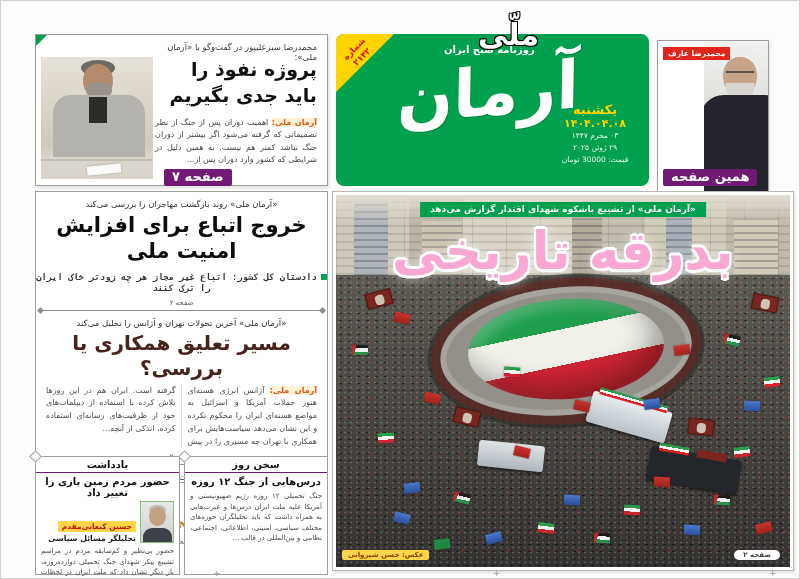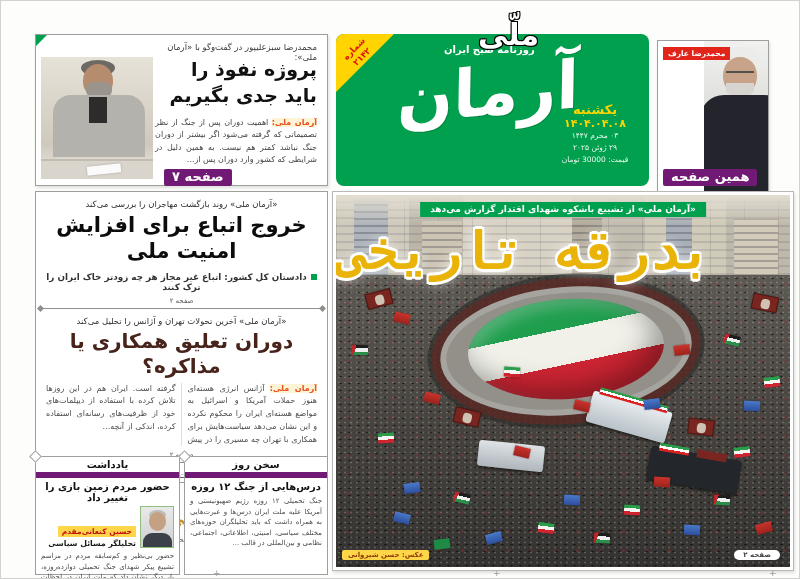--- a/index.html
+++ b/index.html
@@ -50,34 +50,34 @@
   .aref-tag { position:absolute; top:6px; left:5px; background:#e1251b; color:#fff; font-size:7.5px; font-weight:bold; padding:2px 5px; }
   .aref-headline { position:absolute; top:27px; right:58px; left:6px; font-size:12.5px; line-height:1.6; font-weight:bold; color:#101010; text-align:right; text-shadow:0 0 2px #fff,1px 1px 0 #fff,-1px -1px 0 #fff; }
   .aref-pill { position:absolute; bottom:5px; left:5px; }
 
   
   .leftcol { left:34px; top:190px; width:293px; height:292px; }
   .kick { text-align:center; font-size:8.5px; color:#2e2e2e; padding-top:7px; }
   .hl { text-align:center; font-weight:bold; color:#0c0c0c; font-size:21px; line-height:1.25; margin-top:3px; }
   .hl-b { color:#47231c; font-size:20px; }
   .hl-c { color:#c08f2e; font-size:19px; }
-  .bullet-line { text-align:center; font-size:8.8px; font-weight:bold; color:#333; margin-top:7px; }
+  .bullet-line { text-align:center; font-size:8.8px; font-weight:bold; color:#333; margin-top:7px;font-family:Liberation Mono, monospace; }
   .sq { display:inline-block; width:6px; height:6px; background:#00a04e; margin-left:4px; vertical-align:middle; }
   .pref { text-align:center; font-size:7px; color:#555; margin-top:5px; }
   .sep { position:relative; border-top:1px solid #8f8f8d; margin:3px 4px 0; }
   .sep::before, .sep::after { content:''; position:absolute; top:-3px; width:5px; height:5px; background:#8f8f8d; transform:rotate(45deg); }
   .sep::before { right:-2px; } .sep::after { left:-2px; }
   .lead2 { columns:2; column-gap:12px; column-rule:1px solid #ddd; direction:rtl; font-size:8px; line-height:1.6; color:#4c4c4c; text-align:justify; padding:4px 10px 0; }
 
   
   .mini { position:absolute; top:455px; height:119px; border:1px solid #9e9e9c; background:#fff; }
   .mini-note { left:34px; width:145px; }
   .mini-speech { left:183px; width:144px; }
   .mini-corner { position:absolute; top:-5px; left:-5px; width:9px; height:9px; background:#fff; border:1px solid #9e9e9c; transform:rotate(45deg); }
-  .mini-head { border-bottom:6px solid #701a75; text-align:center; font-size:10px; font-weight:bold; color:#111; padding:2px 0; }
+  .mini-head { border-bottom:1px solid #701a75; text-align:center; font-size:10px; font-weight:bold; color:#111; padding:2px 0; }
   .mini-hl { text-align:center; font-size:10px; font-weight:bold; color:#101010; padding:3px 2px 1px; }
   .mini-row { display:flex; flex-direction:row; gap:4px; padding:2px 5px 0; align-items:flex-end; }
   .mini-photo { width:34px; height:42px; background:linear-gradient(180deg,#e9e9e9,#cfcfcf); border:1px solid #8fbf7e; position:relative; flex:none; }
   .mp-hair { position:absolute; left:8px; top:3px; width:17px; height:10px; border-radius:50%; background:#bdbdba; }
   .mp-head { position:absolute; left:8px; top:5px; width:17px; height:19px; border-radius:50%; background:#c5a183; }
   .mp-body { position:absolute; left:2px; bottom:0; width:29px; height:14px; border-radius:9px 9px 0 0; background:#3c4048; }
   .mini-meta { flex:1; text-align:right; }
   .name-pill { display:inline-block; background:#ffd54a; color:#c01111; font-size:7.5px; font-weight:bold; padding:1px 4px; margin-bottom:2px; }
   .role { font-size:7.8px; font-weight:bold; color:#1a1a1a; }
   .mini-body { font-size:7px; line-height:1.5; color:#4a4a4a; text-align:justify; padding:3px 5px 0; }
@@ -118,22 +118,22 @@
   .t3 { left:142px; top:248px; width:66px; height:26px; background:linear-gradient(180deg,#dfe3e6,#aeb6bc); transform:rotate(6deg); }
   .flag { position:absolute; width:16px; height:10px; box-shadow:0 0 2px rgba(0,0,0,.4); }
   .f-ir { background:linear-gradient(180deg,#2a9e4a 33%,#f5f5f2 33% 66%,#cf2430 66%); }
   .f-pal { background:linear-gradient(105deg,#c0272d 24%, transparent 24%), linear-gradient(180deg,#1d1d1d 33%,#efefef 33% 66%,#2a8f4a 66%); }
   .f-blue { background:linear-gradient(180deg,#4a79c9,#2c4f9e); }
   .f-red { background:linear-gradient(180deg,#c8342c,#9e221c); }
   .f-green { background:#1f8a45; }
   .f-banner { width:26px; height:16px; background:#7a2620; border:1px solid #4a1815; }
   .f-banner::after { content:''; position:absolute; left:8px; top:3px; width:9px; height:10px; background:#cfc2b2; border-radius:40%; }
   .main-kicker { position:absolute; top:7px; left:50%; transform:translateX(-50%); white-space:nowrap; background:#00a04e; color:#fff; font-size:9px; font-weight:bold; padding:2px 10px 3px; }
-  .main-headline { position:absolute; top:26px; left:0; right:0; text-align:left; font-size:52px; font-weight:bold; color:#eab308;
-    text-shadow:0 0 3px #fff, 2px 2px 0 #fff, -2px -2px 0 #fff, 2px -2px 0 #fff, -2px 2px 0 #fff, 0 3px 0 #fff, 0 -3px 0 #fff, 0 0 14px rgba(255,255,255,.95);font-family:Liberation Mono, monospace; }
+  .main-headline { position:absolute; top:26px; left:0; right:0; text-align:center; font-size:52px; font-weight:bold; color:#f9a8d4;
+    text-shadow:0 0 3px #fff, 2px 2px 0 #fff, -2px -2px 0 #fff, 2px -2px 0 #fff, -2px 2px 0 #fff, 0 3px 0 #fff, 0 -3px 0 #fff, 0 0 14px rgba(255,255,255,.95); }
   .credit { position:absolute; left:6px; bottom:7px; background:#ffd54a; color:#8a3a00; font-size:7px; font-weight:bold; padding:1px 6px; border-radius:2px; }
   .main-ref { position:absolute; right:10px; bottom:7px; background:#fff; color:#444; font-size:7px; font-weight:bold; padding:1px 9px; border-radius:6px; }
 
   .regmark { position:absolute; bottom:0px; color:#9a9a98; font-size:9px; }
   .r1{ left:212px; } .r2{ left:492px; } .r3{ left:768px; }
 </style>
 </head>
 <body>
 
 <div class="page">
@@ -184,21 +184,21 @@
   </div>
 
   <div class="box leftcol">
     <div class="kick">«آرمان ملی» روند بازگشت مهاجران را بررسی می‌کند</div>
     <div class="hl">خروج اتباع برای افزایش امنیت ملی</div>
     <div class="bullet-line"><span class="sq"></span><span>دادستان کل کشور: اتباع غیر مجاز هر چه زودتر خاک ایران را ترک کنند</span></div>
     <div class="pref">صفحه ۲</div>
     <div class="sep"></div>
 
     <div class="kick">«آرمان ملی» آخرین تحولات تهران و آژانس را تحلیل می‌کند</div>
-    <div class="hl hl-b">دوران تعلیق همکاری یا مذاکره؟</div>
+    <div class="hl hl-b">مسیر تعلیق همکاری یا بررسی؟</div>
     <div class="lead2"><span class="lead-prefix">آرمان ملی:</span> <span>آژانس انرژی هسته‌ای هنوز حملات آمریکا و اسرائیل به مواضع هسته‌ای ایران را محکوم نکرده و این نشان می‌دهد سیاست‌هایش برای همکاری با</span> <span>تهران چه مسیری را در پیش گرفته است. ایران هم در این روزها تلاش کرده با استفاده از دیپلمات‌های خود از ظرفیت‌های رسانه‌ای استفاده کرده، اندکی از آنچه...</span></div>
     <div class="pref">صفحه ۲</div>
     <div class="sep"></div>
 
     <div class="kick">«آرمان ملی» در گفت‌وگویی مطرح می‌کند</div>
     <div class="hl hl-c">آگاهی ملت از نیت شوم غربی‌ها</div>
     <div class="pref">صفحه ۲</div>
   </div>
 
   <div class="mini mini-note">

